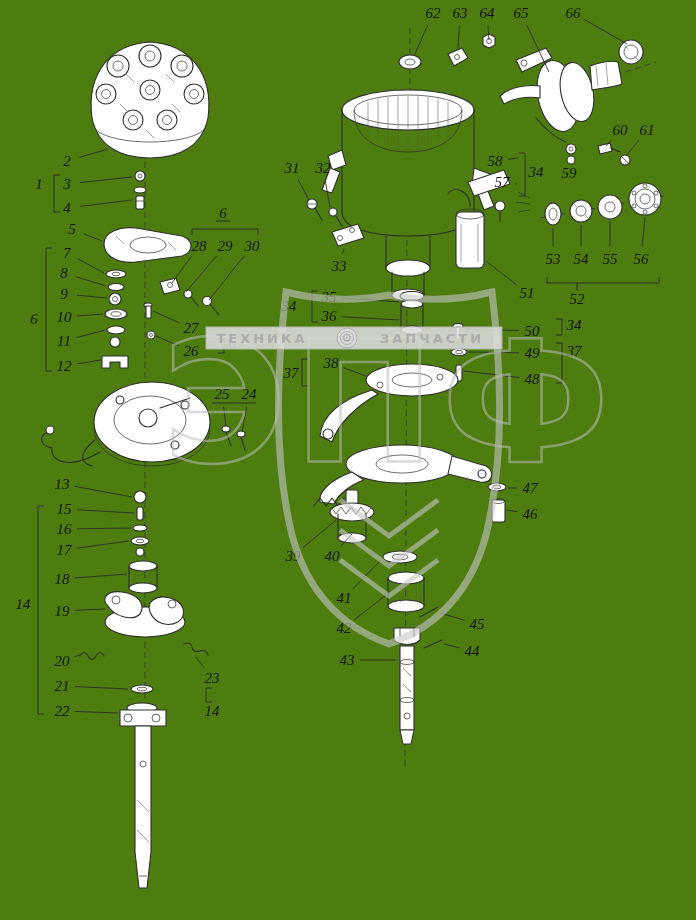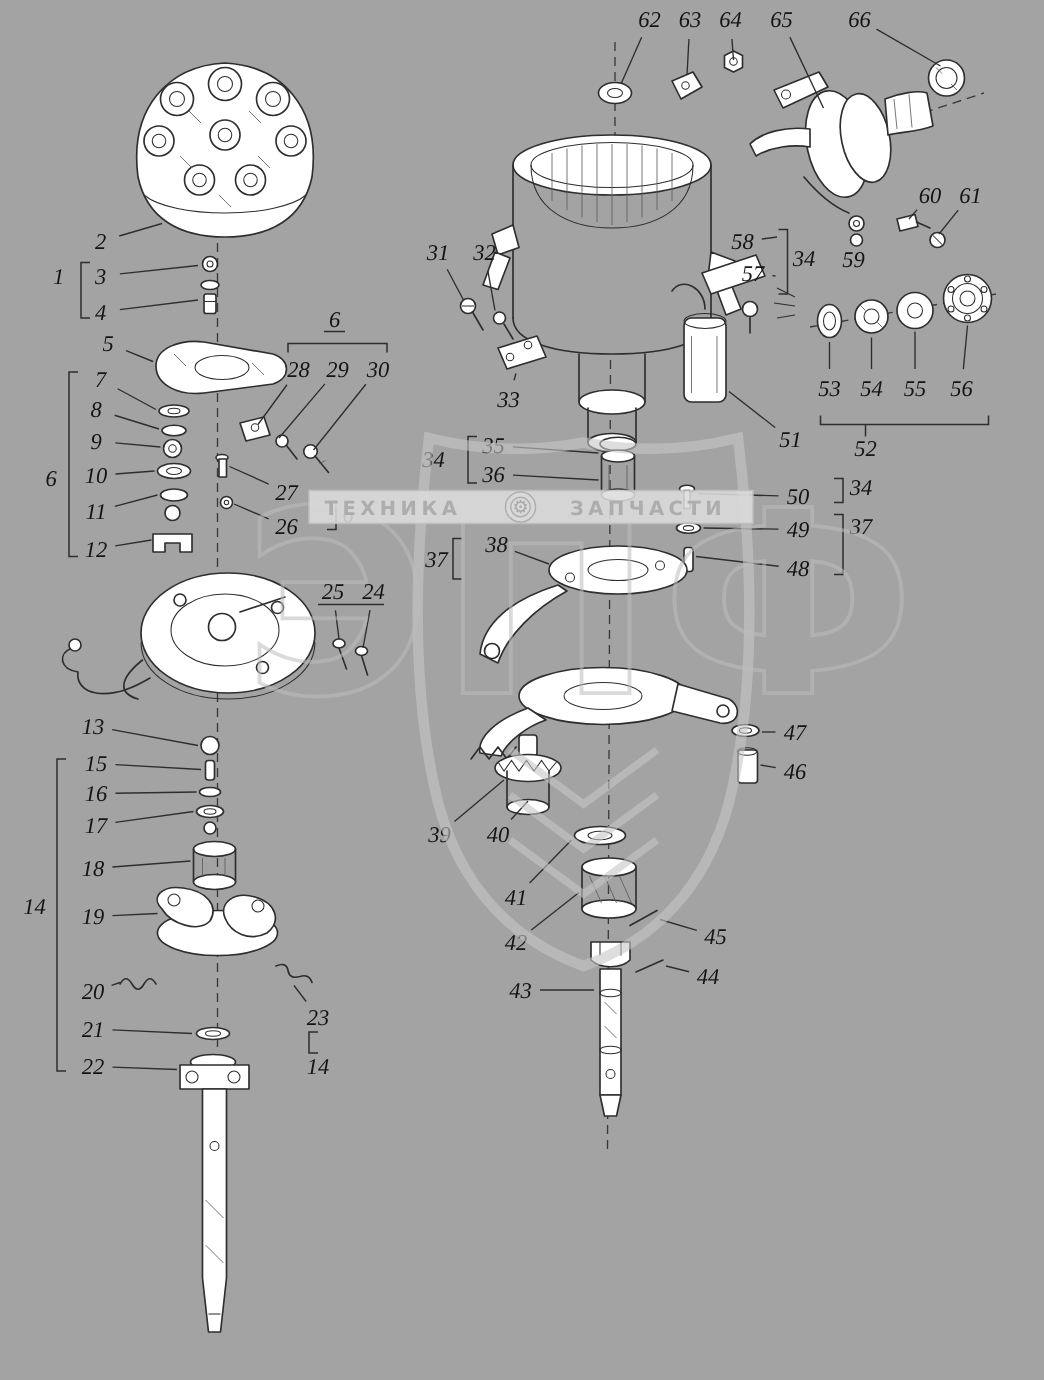--- a/index.html
+++ b/index.html
@@ -1,16 +1,16 @@
 <!DOCTYPE html>
 <html><head>
 <meta charset="utf-8">
 <style>
   html,body{margin:0;padding:0;background:#ffffff;}
-  .stage{position:relative;width:696px;height:920px;background:#a3a3a3;overflow:hidden;}
+  .stage{position:relative;width:696px;height:920px;background:#4d7c0f;overflow:hidden;}
   svg{display:block;}
   .line{stroke:#2e2e2e;stroke-width:1.1;fill:none;stroke-linecap:round;stroke-linejoin:round;}
   .fillw{fill:#ffffff;stroke:#2e2e2e;stroke-width:1.1;stroke-linejoin:round;}
   .thin{stroke:#2e2e2e;stroke-width:.7;fill:none;}
   .hatch{stroke:#5a5a5a;stroke-width:.55;fill:none;}
   .dash{stroke:#3a3a3a;stroke-width:.9;fill:none;stroke-dasharray:6 4;}
   .leader{stroke:#2e2e2e;stroke-width:.9;}
   .bracket{stroke:#2e2e2e;stroke-width:1;fill:none;}
   .callout{font:italic 15px "Liberation Serif",serif;fill:#141414;text-anchor:middle;}
   .wm-band{fill:#dcdcdc;stroke:#c2c2c2;stroke-width:1;opacity:.88;}

